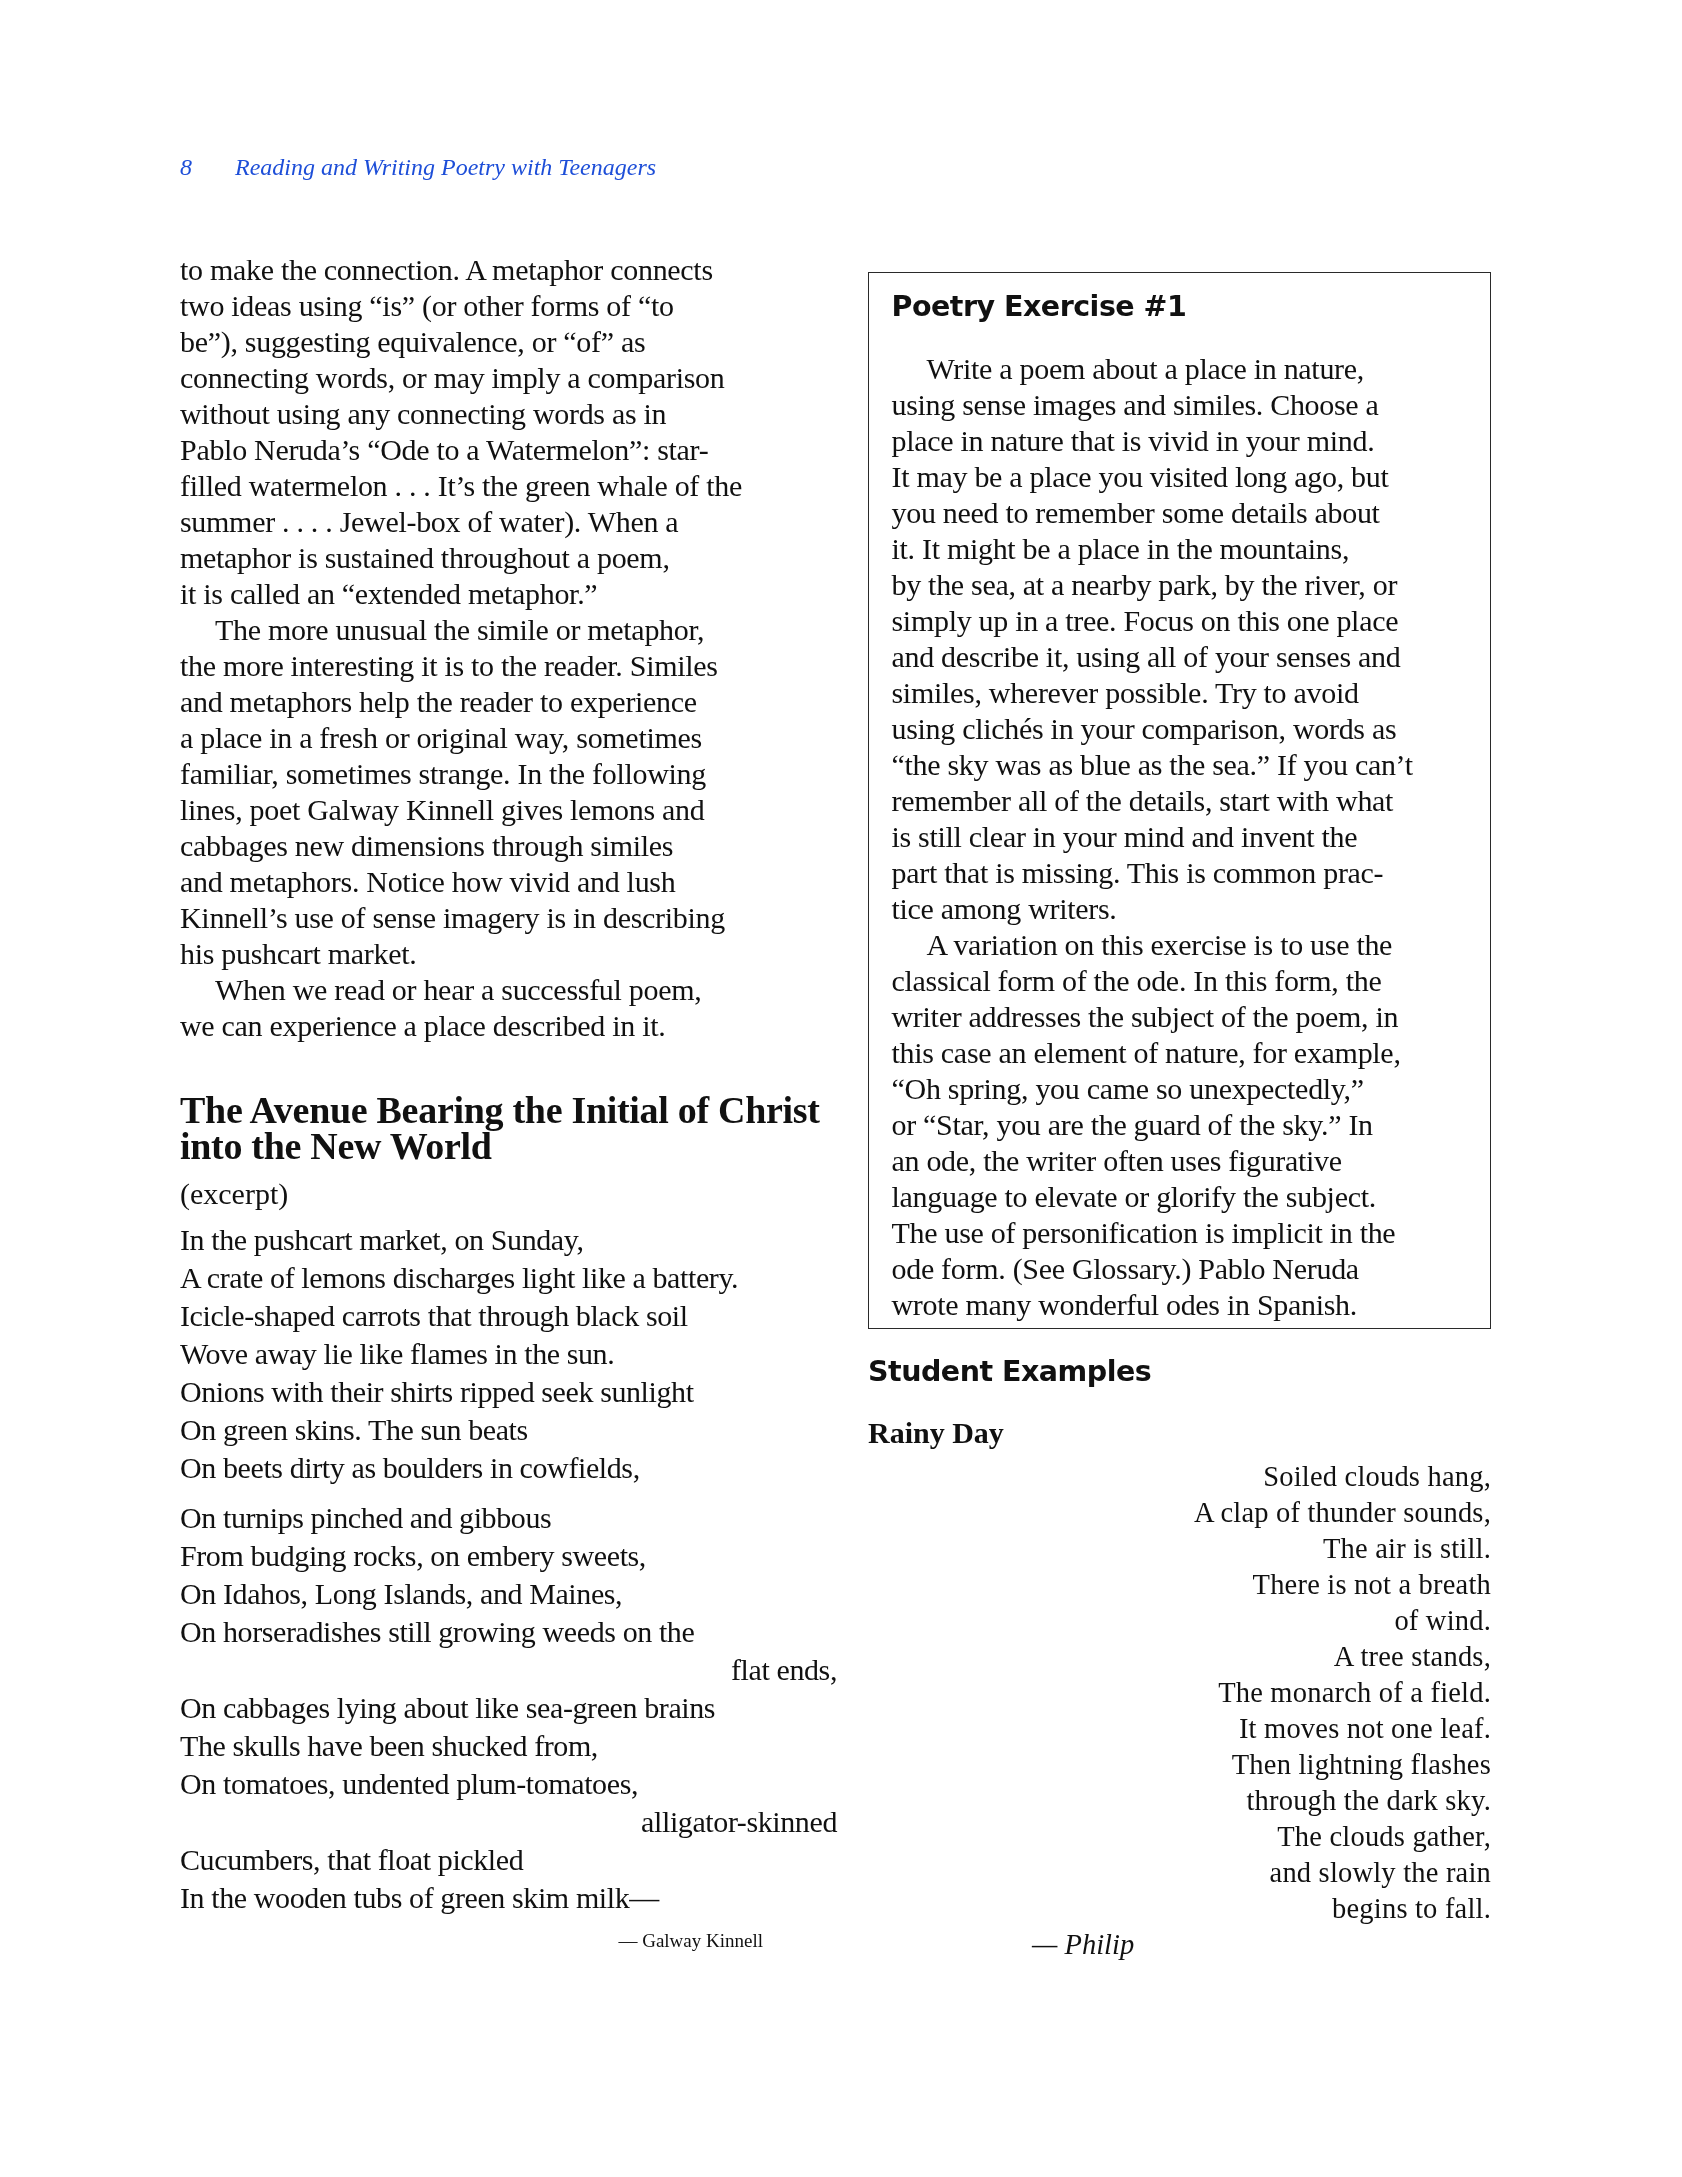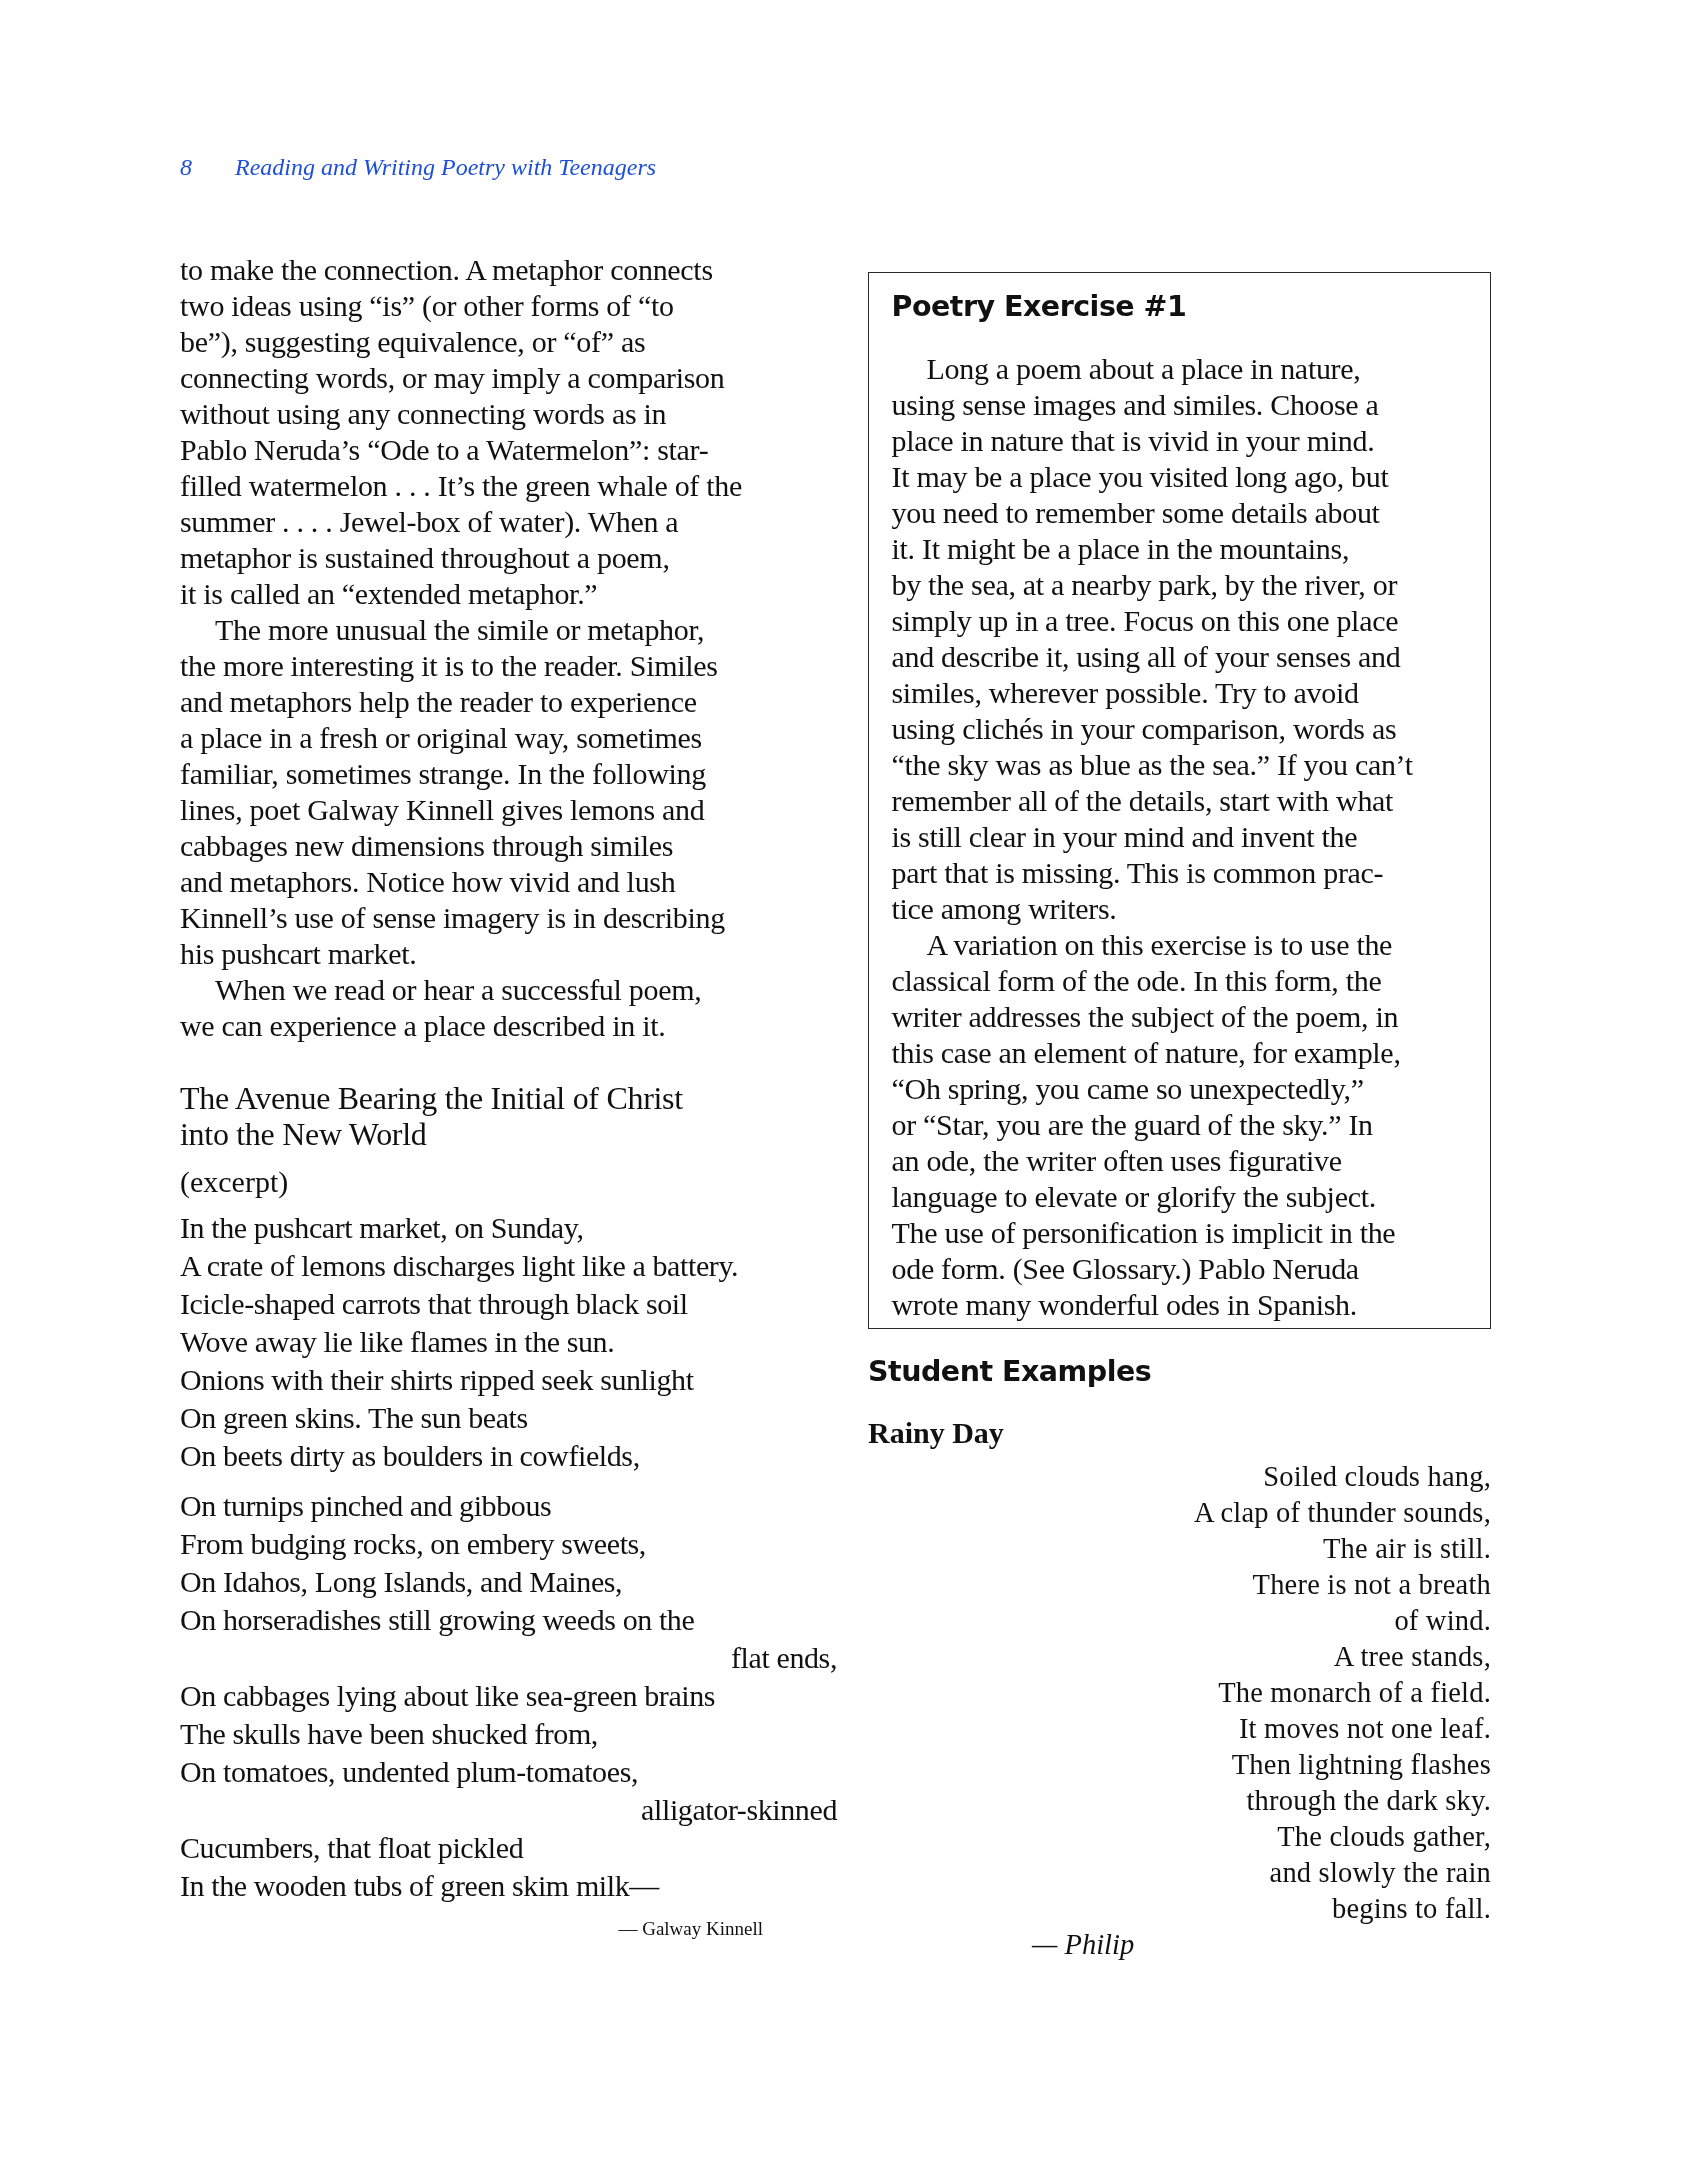--- a/index.html
+++ b/index.html
@@ -37,24 +37,24 @@
       width: 657px;
     }
     .body-line {
       font-size: 30px;
       line-height: 36px;
       white-space: nowrap;
       letter-spacing: -0.3px;
     }
     .body-line.indent { padding-left: 35px; }
     .poem-title {
-      font-weight: normal;
-      font-size: 32px;
-      line-height: 36px;
-      margin-top: 36px;
+      font-weight: bold;
+      font-size: 38px;
+      line-height: 36px;
+      margin-top: 48px;
       white-space: nowrap;
       letter-spacing: -0.3px;
     }
     .poem-sub {
       font-size: 30px;
       line-height: 36px;
       margin-top: 12px;
       margin-bottom: 8.6px;
     }
     .poem-line {
@@ -215,21 +215,21 @@
       <div class="poem-line">Cucumbers, that float pickled</div>
       <div class="poem-line">In the wooden tubs of green skim milk—</div>
     </div>
 
   <div class="attribution">— Galway Kinnell</div>
 </div>
 
 <div class="exercise-box">
   <div class="exercise-title">Poetry Exercise #1</div>
   <div class="exercise-body" id="exercise-body">
-      <div class="ex-line indent">Long a poem about a place in nature,</div>
+      <div class="ex-line indent">Write a poem about a place in nature,</div>
       <div class="ex-line">using sense images and similes. Choose a</div>
       <div class="ex-line">place in nature that is vivid in your mind.</div>
       <div class="ex-line">It may be a place you visited long ago, but</div>
       <div class="ex-line">you need to remember some details about</div>
       <div class="ex-line">it. It might be a place in the mountains,</div>
       <div class="ex-line">by the sea, at a nearby park, by the river, or</div>
       <div class="ex-line">simply up in a tree. Focus on this one place</div>
       <div class="ex-line">and describe it, using all of your senses and</div>
       <div class="ex-line">similes, wherever possible. Try to avoid</div>
       <div class="ex-line">using clichés in your comparison, words as</div>

